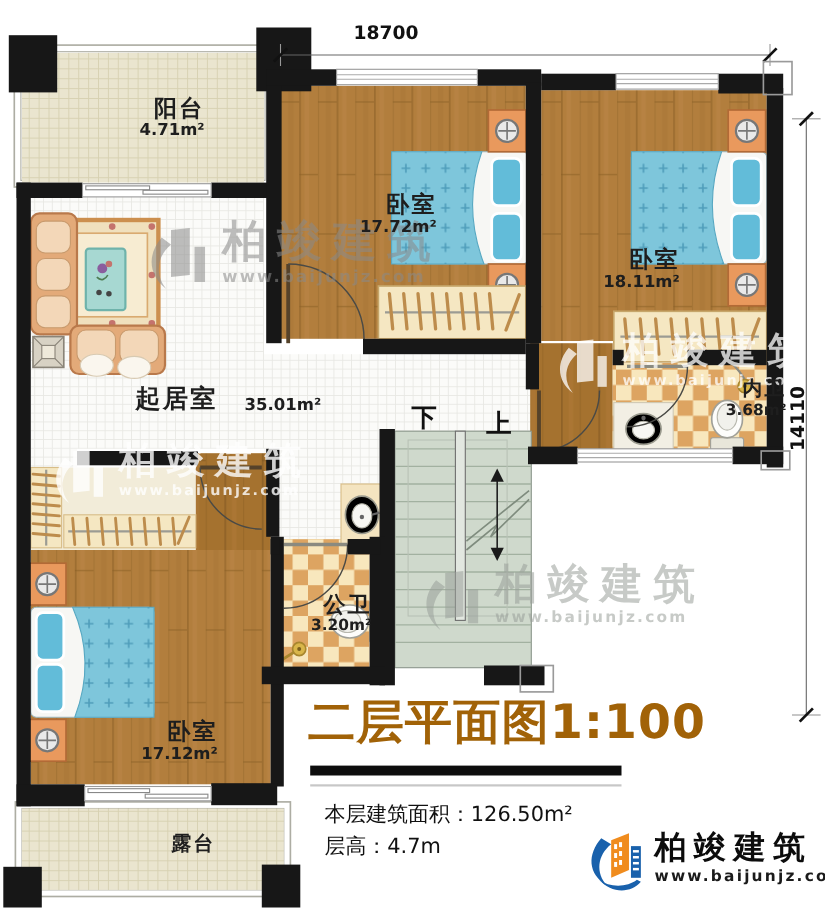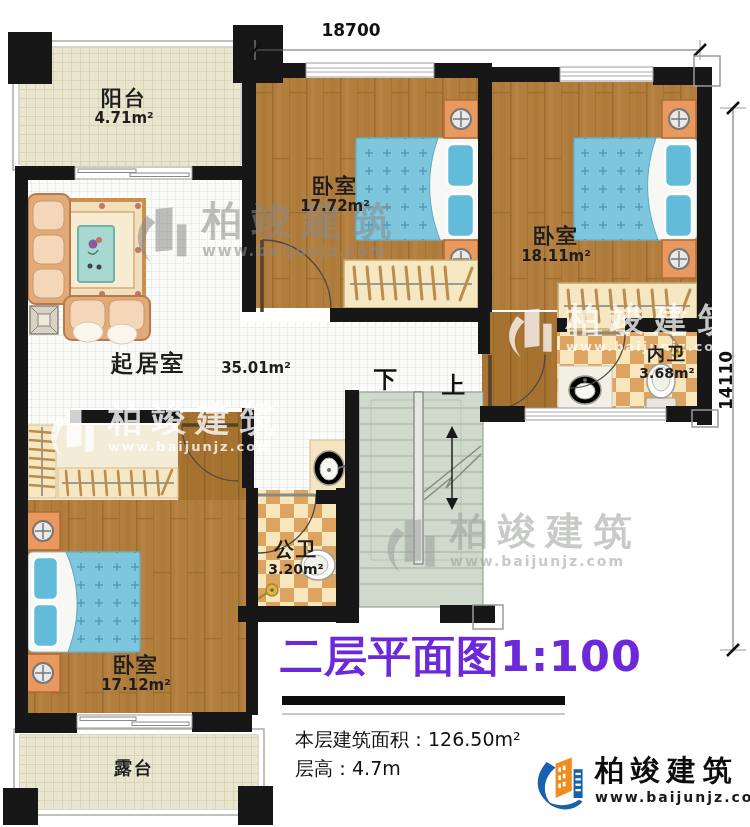--- a/index.html
+++ b/index.html
@@ -12,30 +12,30 @@
   .wm .wmc{font-weight:700;letter-spacing:10px;white-space:nowrap;}
   .wm .wmu{font-weight:700;letter-spacing:2px;margin-top:4px;white-space:nowrap;}
   .wm1{left:132px;top:200px;color:#8a8a8a;opacity:.55;}
   .wm1 .wmc{font-size:40px;} .wm1 .wmu{font-size:15px;}
   .wm2{left:46px;top:402px;color:#ffffff;opacity:.8;}
   .wm2 .wmc{font-size:34px;} .wm2 .wmu{font-size:13px;}
   .wm3{left:504px;top:302px;color:#ffffff;opacity:.75;}
   .wm3 .wmc{font-size:34px;} .wm3 .wmu{font-size:13px;}
   .wm4{left:382px;top:512px;color:#9aa09a;opacity:.55;}
   .wm4 .wmc{font-size:38px;} .wm4 .wmu{font-size:14px;}
-  .lb{position:absolute;z-index:3;display:flex;flex-direction:column;align-items:center;
+  .lb{position:absolute;z-index:3;display:flex;flex-direction:column;align-items:flex-end;
       color:#1e1e1e;font-weight:700;line-height:1.15;text-align:center;}
   .lb .rn{font-size:21px;letter-spacing:2px;}
   .lb .ra{font-size:15px;letter-spacing:0;}
   .small .rn{font-size:18px;} .small .ra{font-size:14px;}
   .dimlbl{position:absolute;z-index:3;font-weight:700;font-size:17px;color:#111;text-align:center;}
   .stair-lbl{position:absolute;z-index:3;font-weight:700;font-size:23px;color:#111;}
   #title-block{position:absolute;z-index:3;}
   #plan-title{position:absolute;left:280px;top:628px;width:300px;font-size:43px;font-weight:600;
-      color:#6d28d9;letter-spacing:1px;white-space:nowrap;}
+      color:#a16207;letter-spacing:1px;white-space:nowrap;}
   #title-rule{position:absolute;left:282px;top:696px;width:283px;height:9px;background:#0d0d0d;}
   #title-thin{position:absolute;left:282px;top:713px;width:283px;height:2px;background:#c7c7c7;}
   .tb-line{position:absolute;font-size:19px;font-weight:400;color:#111;white-space:nowrap;}
   #tb-area{left:295px;top:727px;}
   #tb-height{left:295px;top:756px;}
   #logo{position:absolute;left:534px;top:750px;z-index:3;display:flex;align-items:center;gap:7px;}
   #logo .lcol{display:flex;flex-direction:column;line-height:1;}
   #logo .lc{font-size:29px;font-weight:800;color:#0c0c0c;letter-spacing:7px;white-space:nowrap;}
   #logo .lu{font-size:14px;font-weight:700;color:#1a1a1a;letter-spacing:2px;margin-top:5px;}
 </style>

